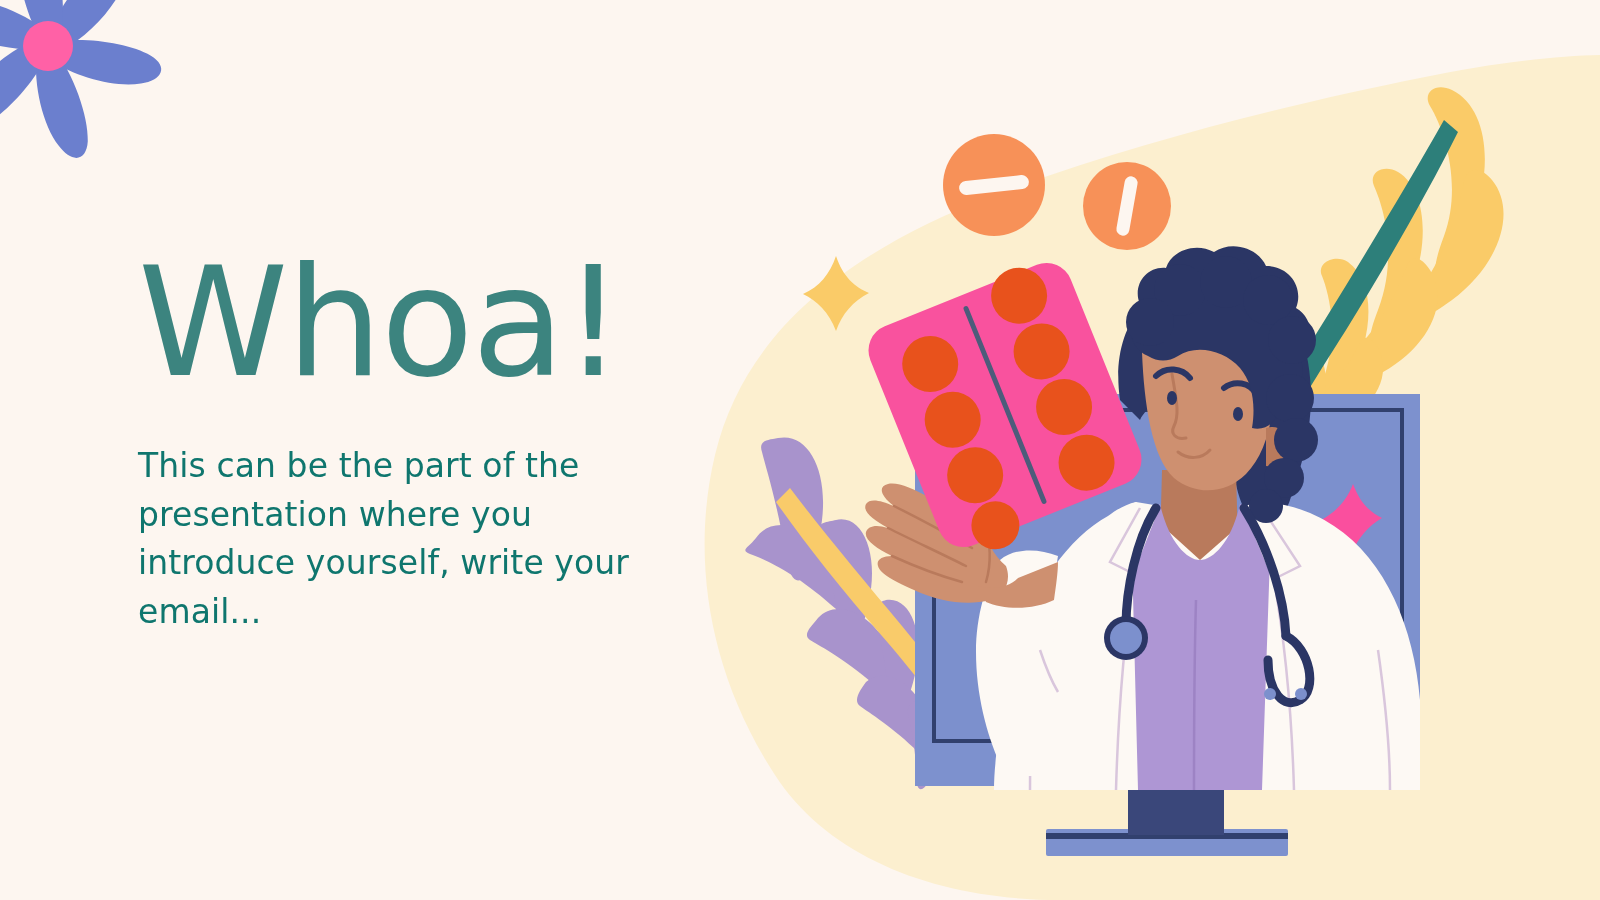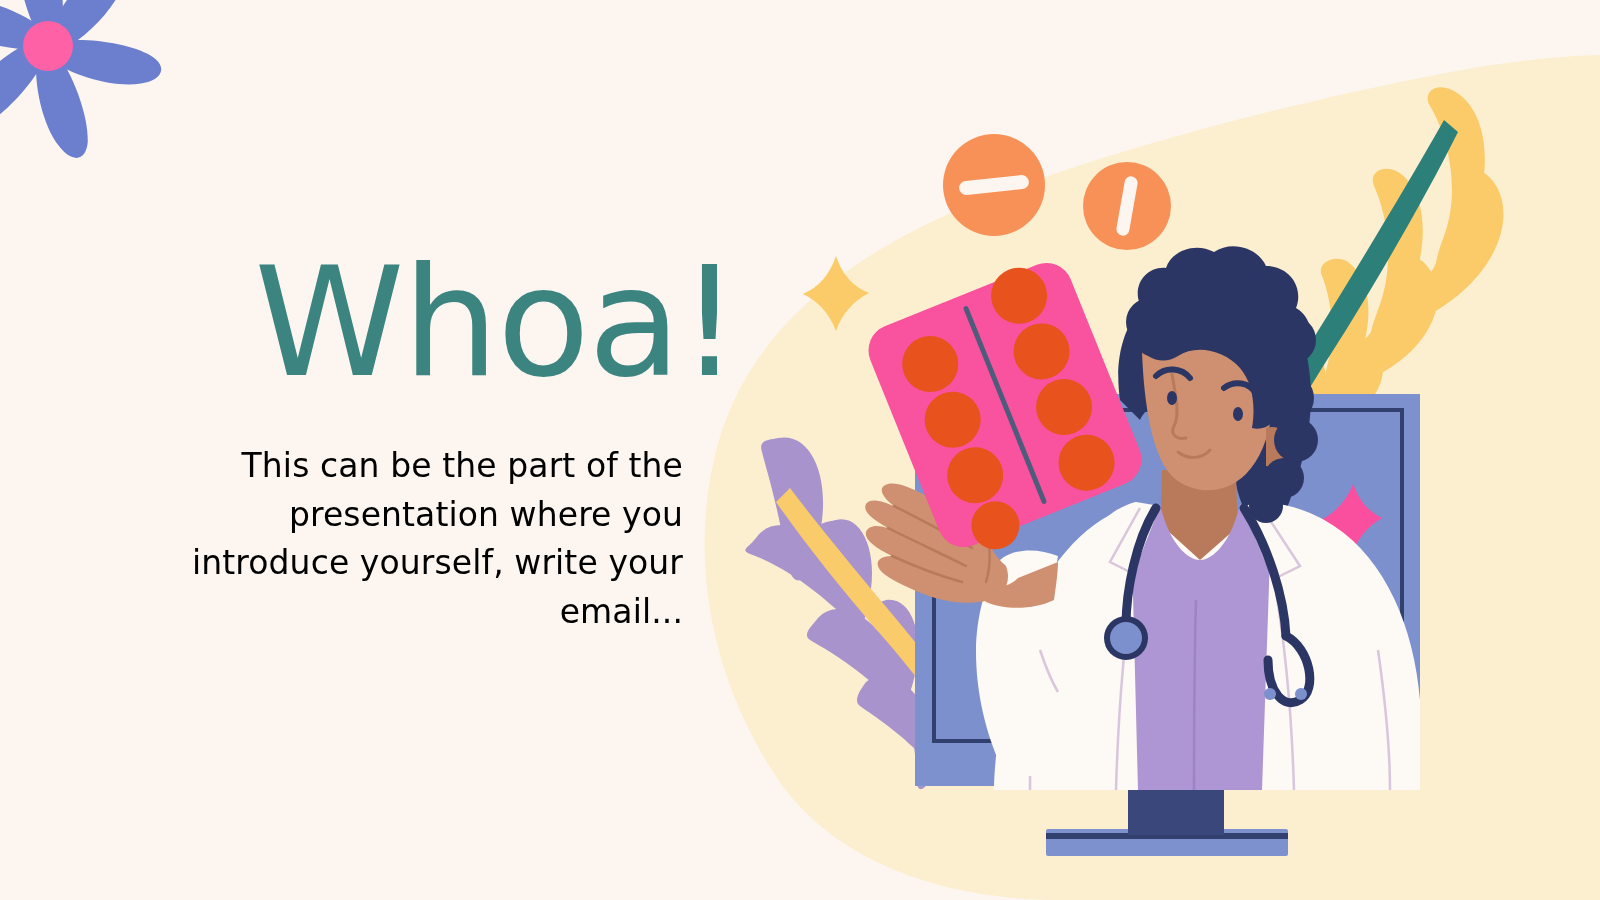--- a/index.html
+++ b/index.html
@@ -10,21 +10,20 @@
   }
   body {
     font-family: "Liberation Sans", sans-serif;
   }
   .slide {
     position: relative;
     width: 1600px;
     height: 900px;
     overflow: hidden;
     background: #FDF6F0;
-    text-align: right;
   }
   .layer {
     position: absolute;
     top: 0;
     left: 0;
     width: 1600px;
     height: 900px;
   }
   
   .text-block {
@@ -43,21 +42,21 @@
     letter-spacing: -2px;
     color: #3C847F;
   }
   .subtitle {
     margin: 0;
     margin-top: 42px;
     font-family: "DejaVu Sans", "Liberation Sans", sans-serif;
     font-size: 33px;
     line-height: 1.47;
     font-weight: 400;
-    color: #000000;
+    color: #0f766e;
     max-width: 545px;
     letter-spacing: 0.1px;
   }
 </style>
 </head>
 <body>
 
 <div class="slide">
 
   <svg class="layer" viewBox="0 0 1600 900" width="1600" height="900" xmlns="http://www.w3.org/2000/svg" style="z-index:1">

